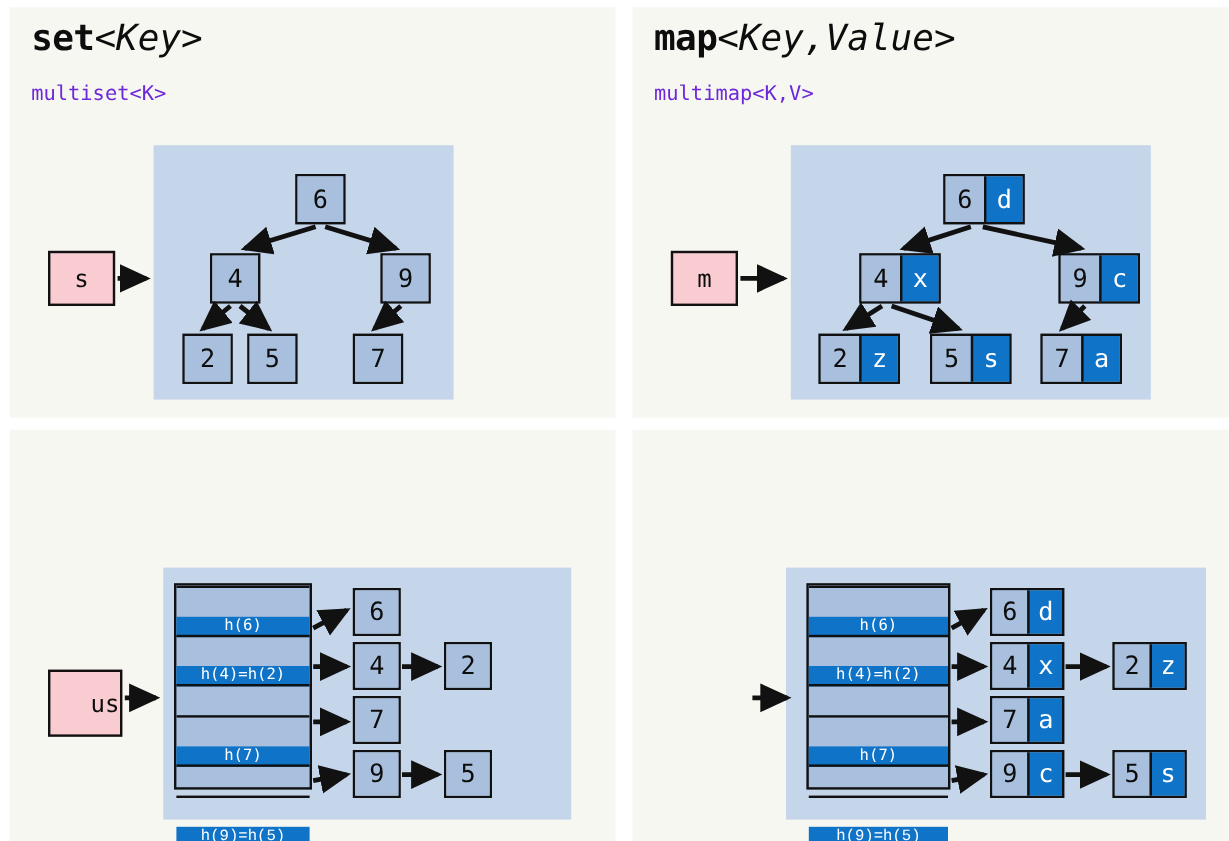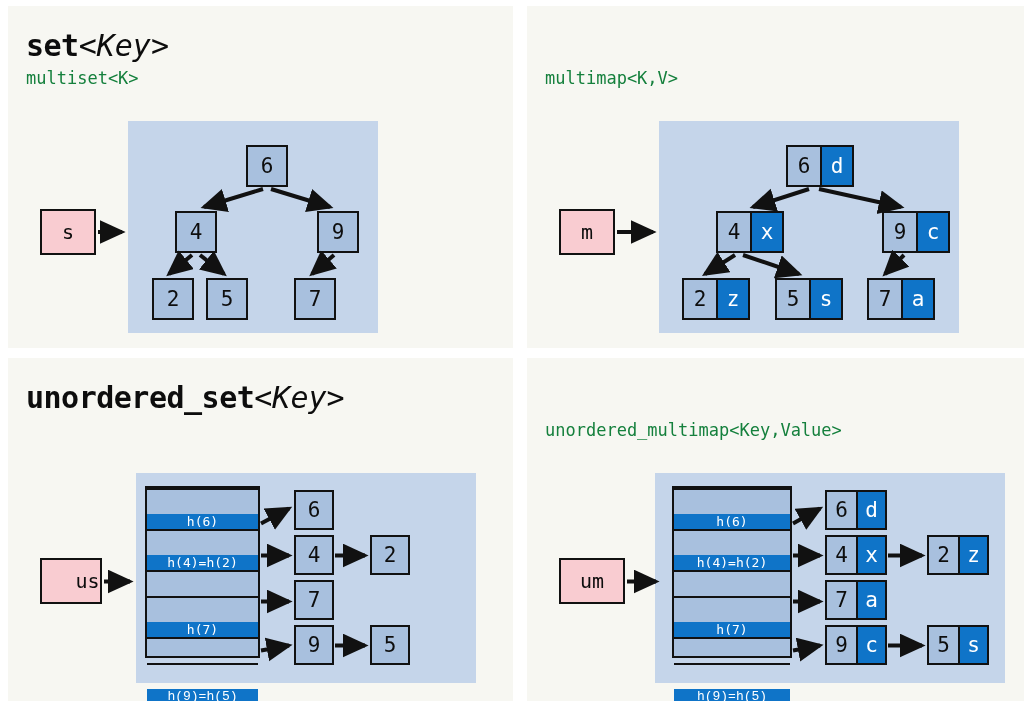--- a/index.html
+++ b/index.html
@@ -20,33 +20,33 @@
     padding:6px 0 0 8px;
     box-sizing:border-box;
   }
   .panel{
     position:relative;
     background:#f7f7f2;
     overflow:hidden;
   }
   .title{
     position:absolute;
-    left:18px; top:25px;
+    left:18px; top:12px;
     font-size:30px;
     line-height:1;
     color:#0d0d0d;
     white-space:nowrap;
   }
   .title .base{ font-weight:bold; letter-spacing:-0.5px; }
   .title .tpl{ font-style:italic; font-weight:normal; }
   .subtitle{
     position:absolute;
     left:18px; top:62px;
     font-size:17px;
-    color:#15803d;
+    color:#6d28d9;
     white-space:nowrap;
   }
 
   
   .ptrbox{
     position:absolute;
     background:#f9ccd1;
     border:2.5px solid #111;
     display:flex;align-items:center;justify-content:center;
     font-size:20px;color:#0d0d0d;
@@ -159,20 +159,23 @@
       <line x1="90" y1="226" x2="114" y2="226" stroke="#111" stroke-width="4" marker-end="url(#ah1)"></line>
       <line x1="255" y1="183" x2="196" y2="201" stroke="#111" stroke-width="4" marker-end="url(#ah1)"></line>
       <line x1="263" y1="183" x2="322" y2="201" stroke="#111" stroke-width="4" marker-end="url(#ah1)"></line>
       <line x1="184" y1="249" x2="161" y2="268" stroke="#111" stroke-width="4" marker-end="url(#ah1)"></line>
       <line x1="192" y1="249" x2="216" y2="268" stroke="#111" stroke-width="4" marker-end="url(#ah1)"></line>
       <line x1="326" y1="249" x2="304" y2="268" stroke="#111" stroke-width="4" marker-end="url(#ah1)"></line>
     </svg>
   </div>
 
   <div class="panel">
+    <div class="title">
+      <span class="base">map</span><span class="tpl">&lt;Key,Value&gt;</span>
+    </div>
     <div class="subtitle">multimap&lt;K,V&gt;</div>
 
     <div class="canvas" style="left:132px;top:115px;width:300px;height:212px;"></div>
 
     <div class="ptrbox" style="left:32px;top:203px;width:56px;height:46px;">
       <span>m</span>
     </div>
 
     <div class="node kv" style="left:259px;top:139px;width:68px;height:42px;">
       <span class="k">6</span>
@@ -208,27 +211,24 @@
       <line x1="90" y1="226" x2="126" y2="226" stroke="#111" stroke-width="4" marker-end="url(#ah2)"></line>
       <line x1="282" y1="183" x2="226" y2="201" stroke="#111" stroke-width="4" marker-end="url(#ah2)"></line>
       <line x1="292" y1="183" x2="374" y2="201" stroke="#111" stroke-width="4" marker-end="url(#ah2)"></line>
       <line x1="208" y1="249" x2="178" y2="268" stroke="#111" stroke-width="4" marker-end="url(#ah2)"></line>
       <line x1="216" y1="249" x2="272" y2="268" stroke="#111" stroke-width="4" marker-end="url(#ah2)"></line>
       <line x1="377" y1="249" x2="358" y2="268" stroke="#111" stroke-width="4" marker-end="url(#ah2)"></line>
     </svg>
   </div>
 
   <div class="panel">
-    <div class="title">
-      <span class="base">unordered_set</span><span class="tpl">&lt;Key&gt;</span>
-    </div>
 
     <div class="canvas" style="left:128px;top:115px;width:340px;height:210px;"></div>
 
-    <div class="ptrbox" style="left:32px;top:200px;width:62px;height:46px;padding-left:33px;">
+    <div class="ptrbox" style="left:32px;top:200px;width:62px;height:56px;padding-left:33px;">
       <span>us</span>
     </div>
 
     <div class="buckets" style="left:137px;top:128px;width:115px;height:172px;">
       <div class="bucket"></div>
       <div class="bucket filled">h(6)</div>
       <div class="bucket filled">h(4)=h(2)</div>
       <div class="bucket"></div>
       <div class="bucket filled">h(7)</div>
       <div class="bucket"></div>
@@ -264,27 +264,23 @@
       <line x1="253" y1="165" x2="281" y2="150" stroke="#111" stroke-width="4" marker-end="url(#ah3)"></line>
       <line x1="253" y1="197" x2="281" y2="197" stroke="#111" stroke-width="4" marker-end="url(#ah3)"></line>
       <line x1="253" y1="243" x2="281" y2="243" stroke="#111" stroke-width="4" marker-end="url(#ah3)"></line>
       <line x1="253" y1="292" x2="281" y2="287" stroke="#111" stroke-width="4" marker-end="url(#ah3)"></line>
       <line x1="327" y1="197" x2="357" y2="197" stroke="#111" stroke-width="4" marker-end="url(#ah3)"></line>
       <line x1="327" y1="287" x2="357" y2="287" stroke="#111" stroke-width="4" marker-end="url(#ah3)"></line>
     </svg>
   </div>
 
   <div class="panel">
-    <div class="subtitle">unordered_multimap&lt;Key,Value&gt;</div>
 
     <div class="canvas" style="left:128px;top:115px;width:350px;height:210px;"></div>
 
-    <div class="ptrbox" style="left:32px;top:200px;width:66px;height:46px;">
-      <span>um</span>
-    </div>
 
     <div class="buckets" style="left:145px;top:128px;width:120px;height:172px;">
       <div class="bucket"></div>
       <div class="bucket filled">h(6)</div>
       <div class="bucket filled">h(4)=h(2)</div>
       <div class="bucket"></div>
       <div class="bucket filled">h(7)</div>
       <div class="bucket"></div>
       <div class="bucket filled">h(9)=h(5)</div>
     </div>

